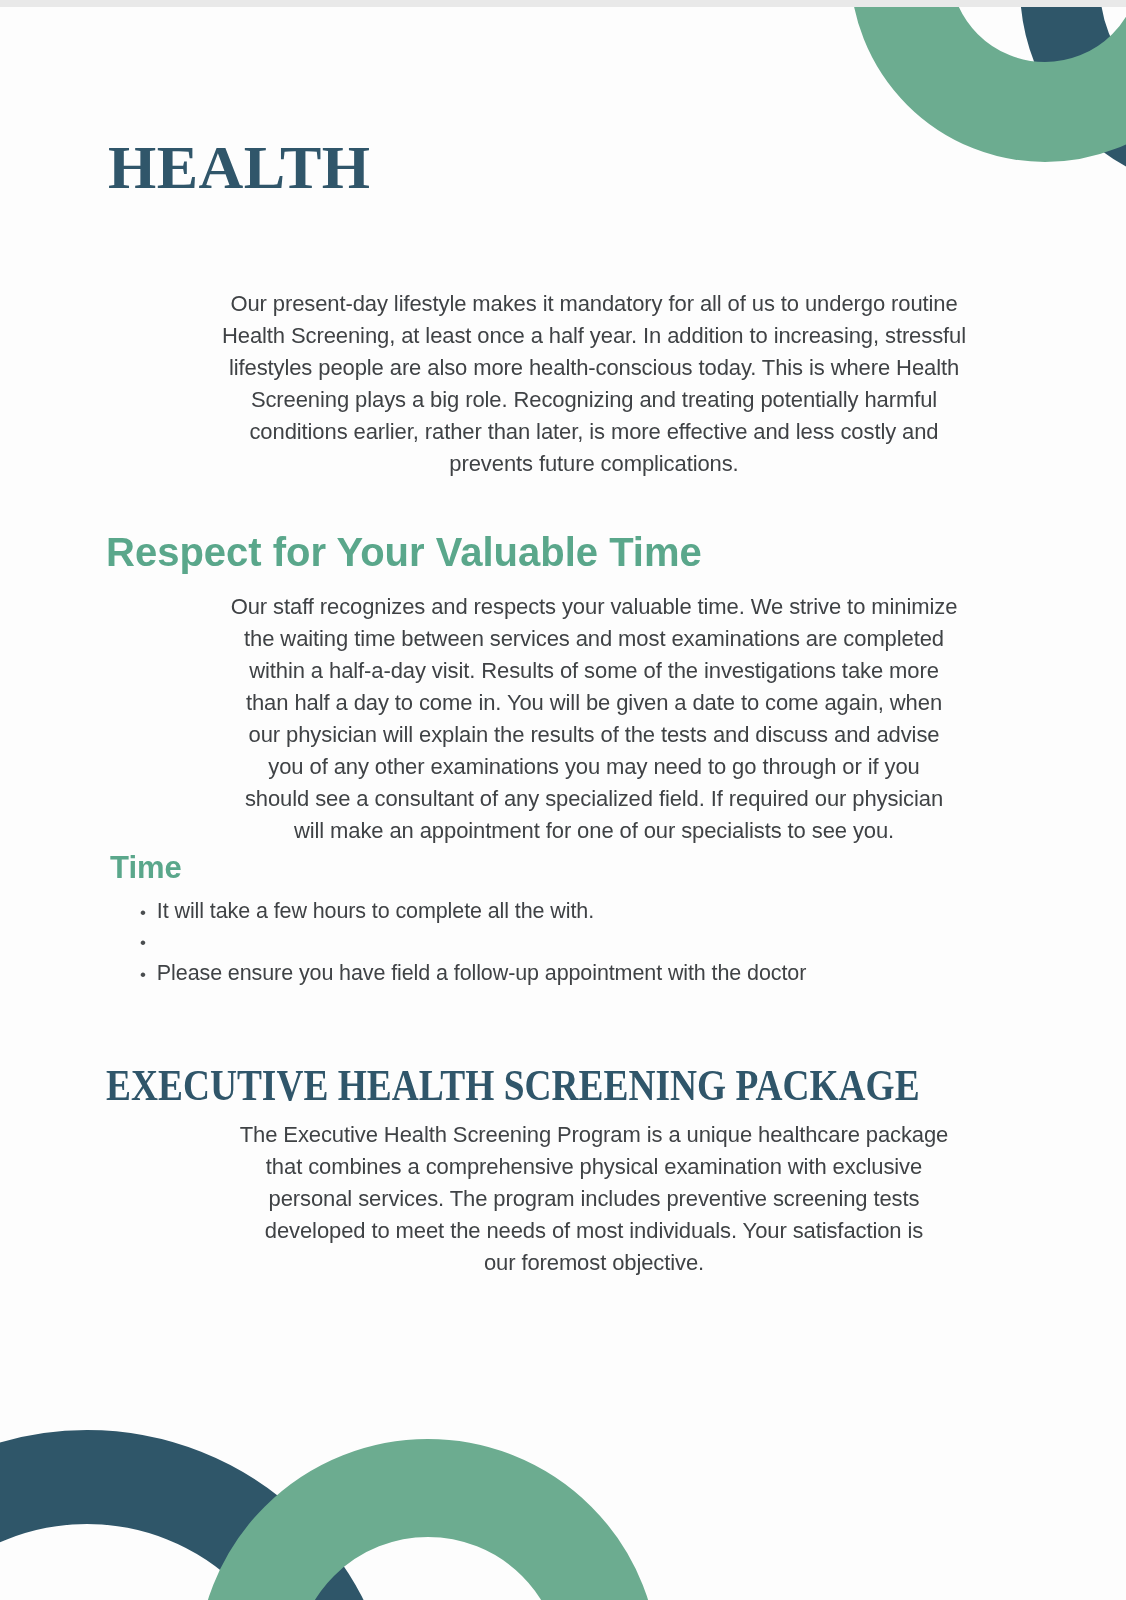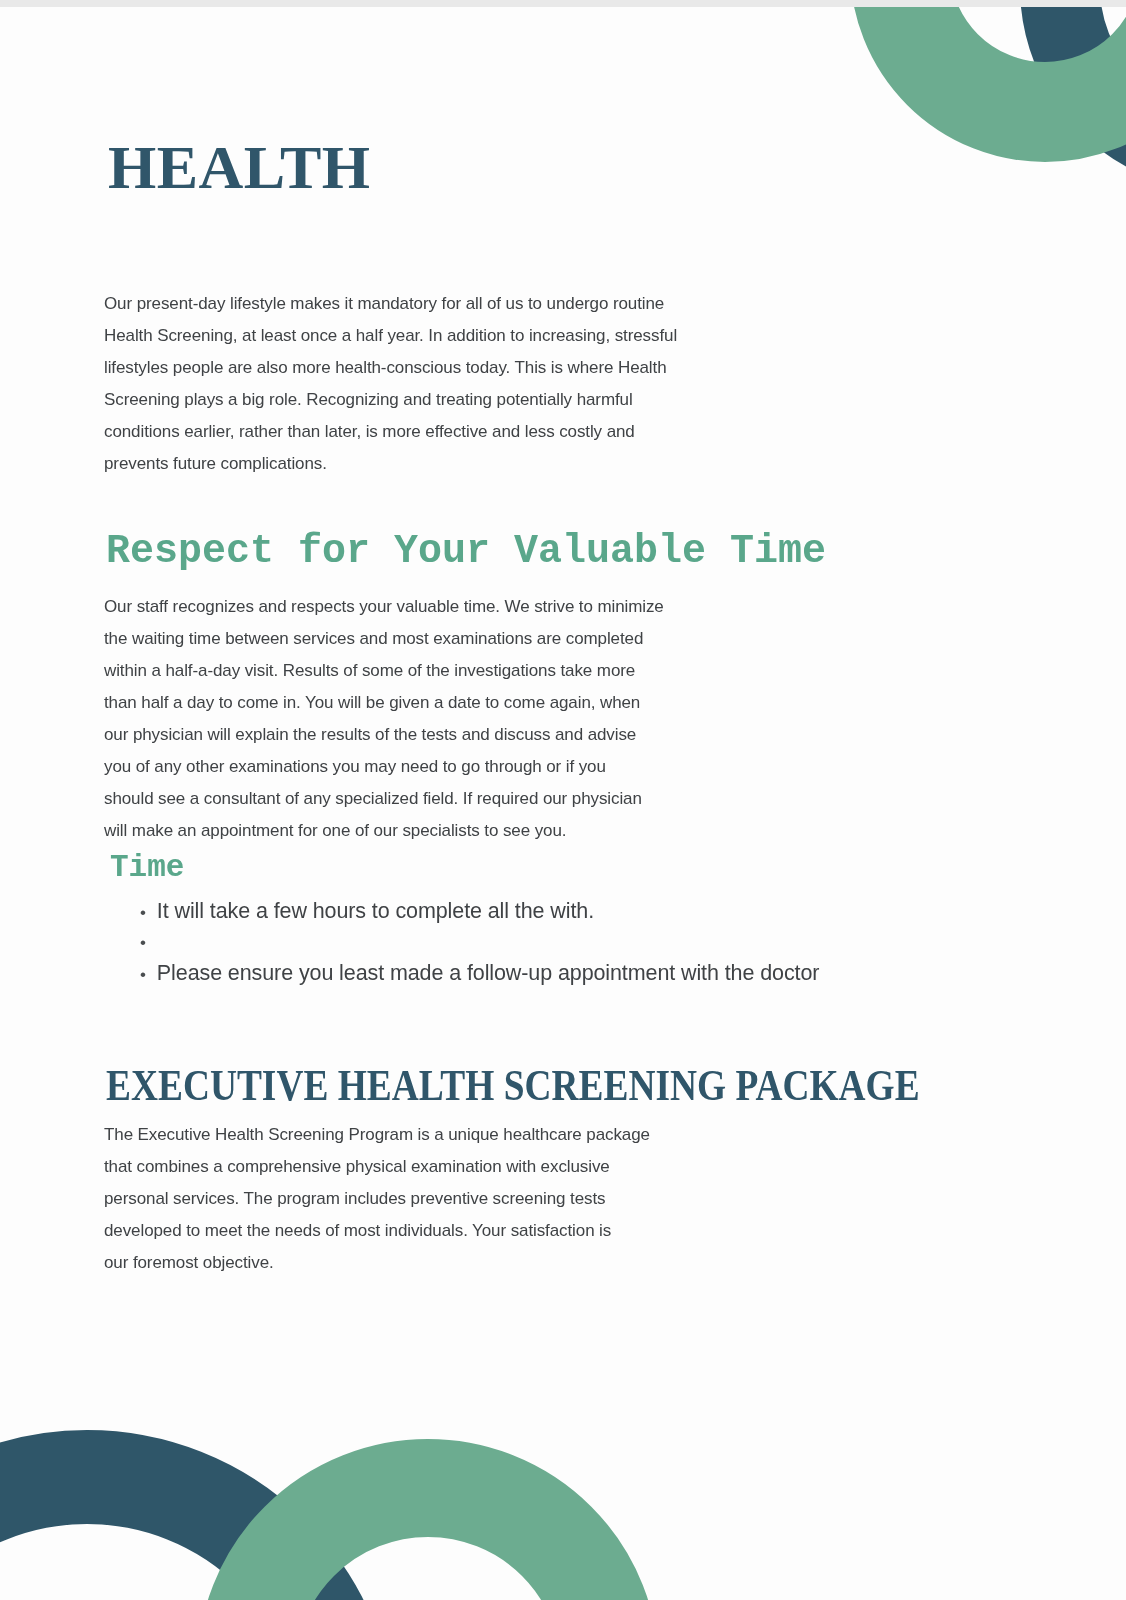--- a/index.html
+++ b/index.html
@@ -22,32 +22,33 @@
     font-weight:bold;
     font-size:62px;line-height:76px;
     color:var(--heading_dark,#30566a);
     letter-spacing:.5px;
   }
   .doc-title span{display:block;}
 
   .body-text{
     position:absolute;left:104px;
     margin:0;width:980px;
-    font-size:17px;line-height:32px;
+    font-size:22px;line-height:32px;
     letter-spacing:-.1px;
     color:var(--body_text,#3f4245);
     white-space:pre-line;
+    text-align:center;
   }
   .p-intro{top:281px;}
   .p-respect{top:584px;}
   .p-exec{top:1112px;}
 
   .h-green{
     position:absolute;left:106px;margin:0;
-    font-family:Liberation Mono, monospace;
+    font-family:Liberation Sans, sans-serif;
     font-weight:bold;
     color:var(--heading_green,#5aa78b);
   }
   .h-respect{top:521px;font-size:40px;line-height:48px;}
   .h-note{top:842px;font-size:31px;line-height:38px;left:110px;}
 
   .h-exec{
     position:absolute;left:106px;top:1053px;margin:0;
     font-family:"Liberation Serif","DejaVu Serif",serif;
     font-weight:bold;
@@ -116,21 +117,21 @@
   <ul class="note-list">
     <li>
       <span class="bullet">•</span>
       <span>It will take a few hours to complete all the with.</span>
     </li>
     <li>
       <span class="bullet">•</span>
     </li>
     <li>
       <span class="bullet">•</span>
-      <span>Please ensure you least made a follow-up appointment with the doctor</span>
+      <span>Please ensure you have field a follow-up appointment with the doctor</span>
     </li>
   </ul>
 
   <h2 class="h-exec">EXECUTIVE HEALTH SCREENING PACKAGE</h2>
   <p class="body-text p-exec">The Executive Health Screening Program is a unique healthcare package
 that combines a comprehensive physical examination with exclusive
 personal services. The program includes preventive screening tests
 developed to meet the needs of most individuals. Your satisfaction is
 our foremost objective.</p>
 

